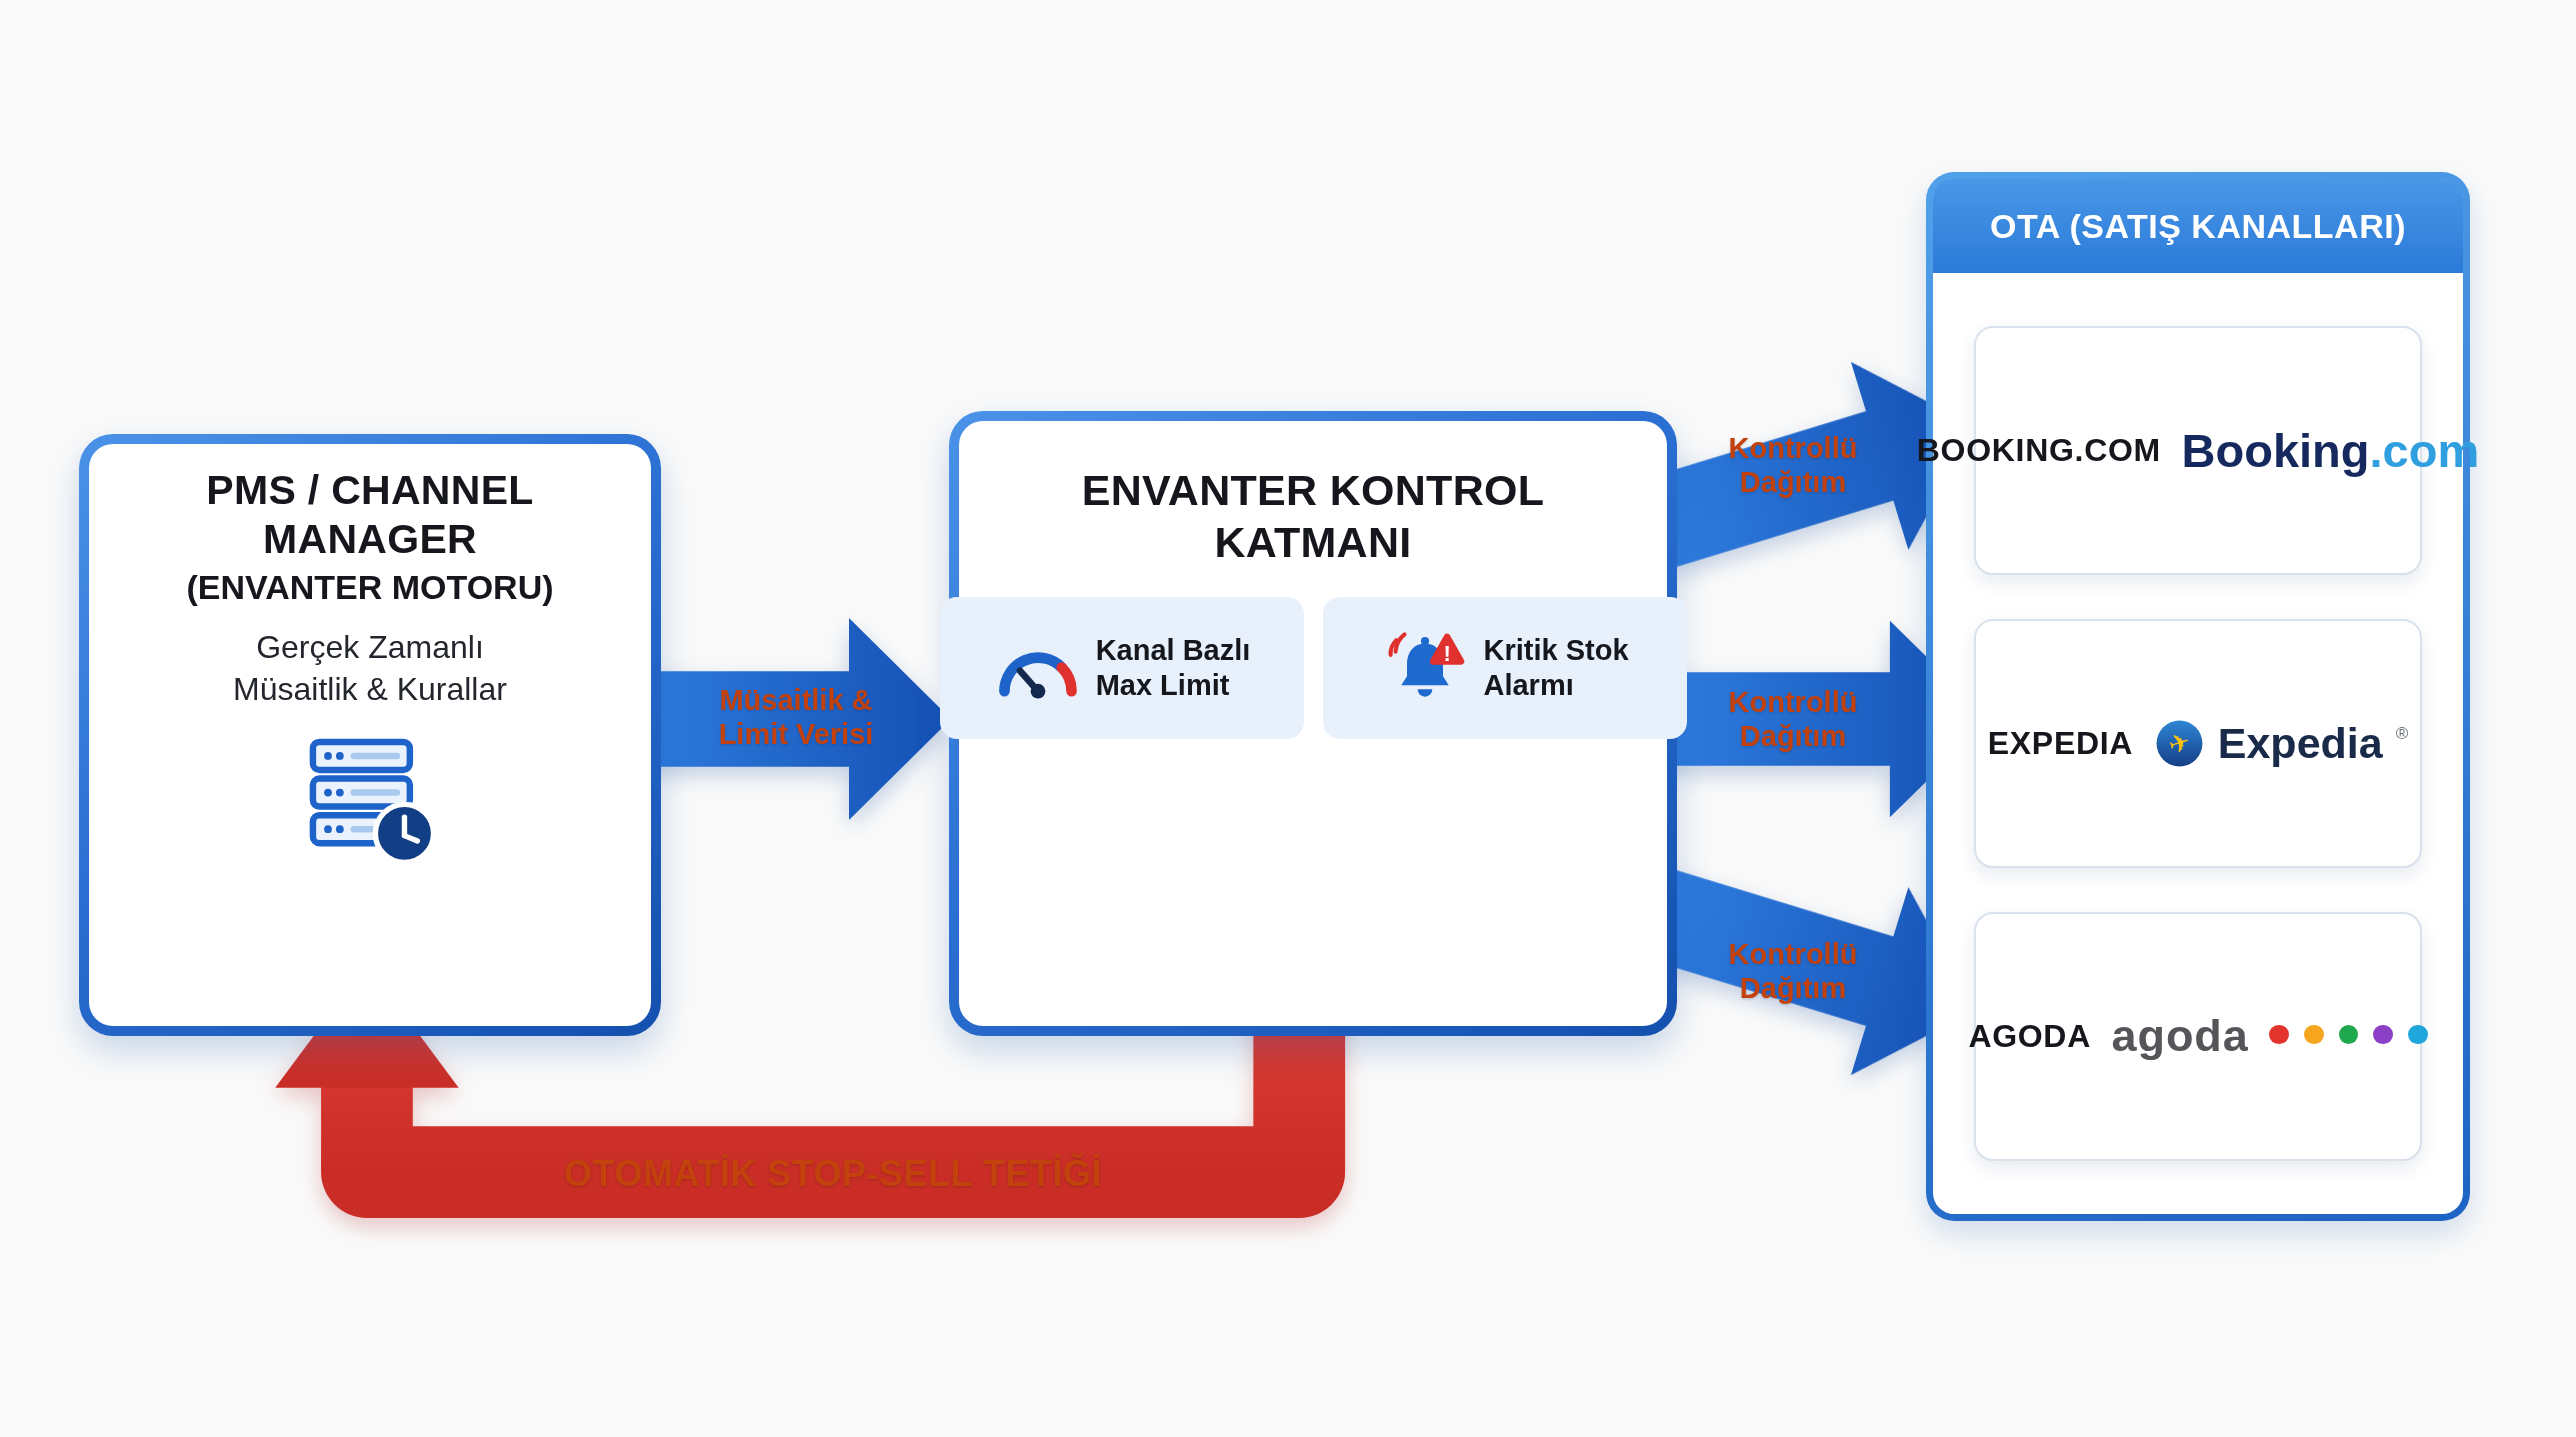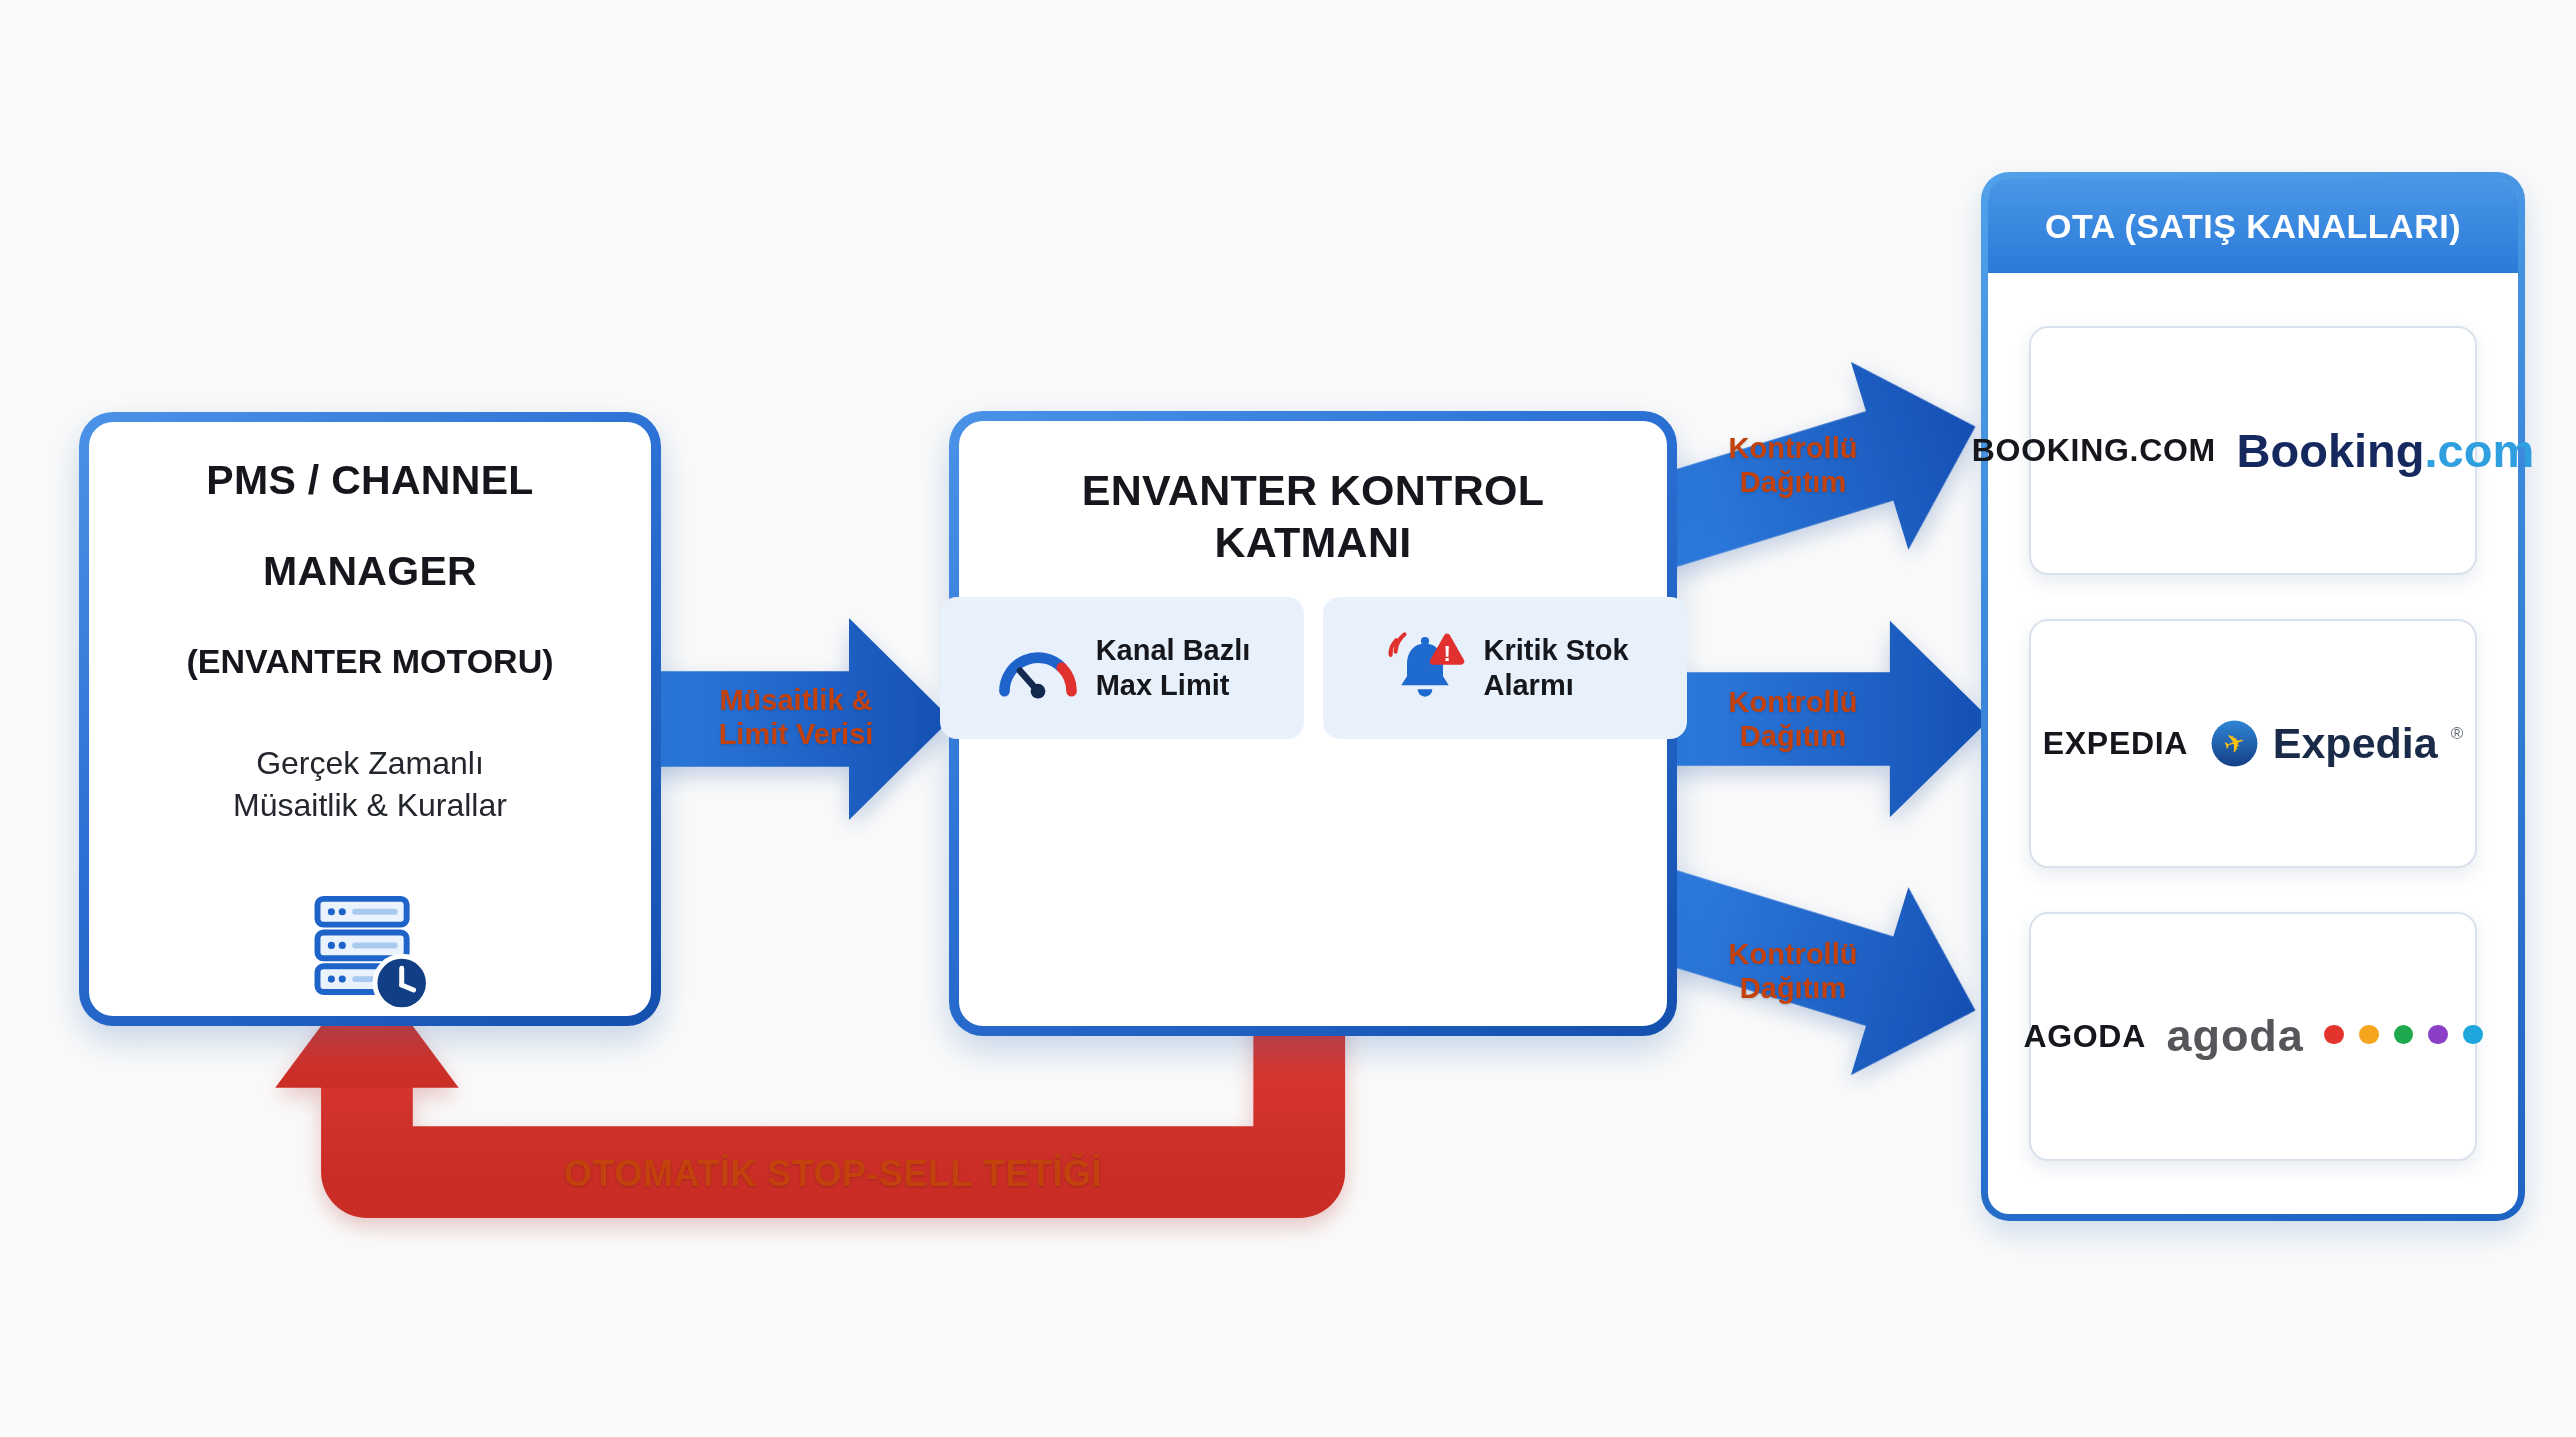--- a/index.html
+++ b/index.html
@@ -11,40 +11,40 @@
   }
   
   .bigbox{
     position:absolute;z-index:2;
     background:linear-gradient(#ffffff,#ffffff) padding-box,
                linear-gradient(145deg,#4b93e8 0%,#2a6fd2 45%,#1450ae 100%) border-box;
     border:10.3px solid transparent;border-radius:34px;
     box-shadow:0 15px 34px rgba(21,86,170,.22);
     display:flex;flex-direction:column;align-items:center;text-align:center;
   }
-  .pms{left:79px;top:412px;width:562px;height:560px;padding-top:34px;gap:42px;}
+  .pms{left:79px;top:434px;width:562px;height:560px;padding-top:22px;}
   .control{left:949px;top:411px;width:708px;height:562px;padding-top:43px;}
 
   .t1{font-size:41px;font-weight:700;line-height:1.2;letter-spacing:0.3px;}
   .t1b{font-size:43px;font-weight:700;line-height:1.22;letter-spacing:0.3px;}
   .t2{font-size:34px;font-weight:700;line-height:1.25;margin-top:1.9px;}
   .sub{font-size:32px;line-height:1.32;color:#23262c;margin-top:17px;}
 
   .pms-icon{margin-top:19px;}
 
   .chips{display:flex;gap:19px;margin-top:28px;}
   .chip{
     width:318px;height:142px;background:#e7f0fb;border-radius:17px;
     display:flex;align-items:center;justify-content:center;gap:13px;padding:0 23px;
   }
   .chip-txt{font-size:29px;font-weight:700;line-height:1.22;text-align:left;}
 
   
   .panel{
-    position:absolute;z-index:2;left:1981px;top:172px;width:530px;height:1035px;
+    position:absolute;z-index:2;left:1926px;top:172px;width:530px;height:1035px;
     background:linear-gradient(#ffffff,#ffffff) padding-box,
                linear-gradient(160deg,#51a0ea,#1d63c4) border-box;
     border:7.5px solid transparent;border-radius:28px;
     box-shadow:0 13px 30px rgba(21,86,170,.18);
     display:flex;flex-direction:column;
   }
   .panel-head{
     height:94px;border-radius:19.7px 19.7px 0 0;
     background:linear-gradient(180deg,#4a97e7,#2a7ad8);
     color:#fff;font-size:34px;font-weight:700;letter-spacing:0.5px;

